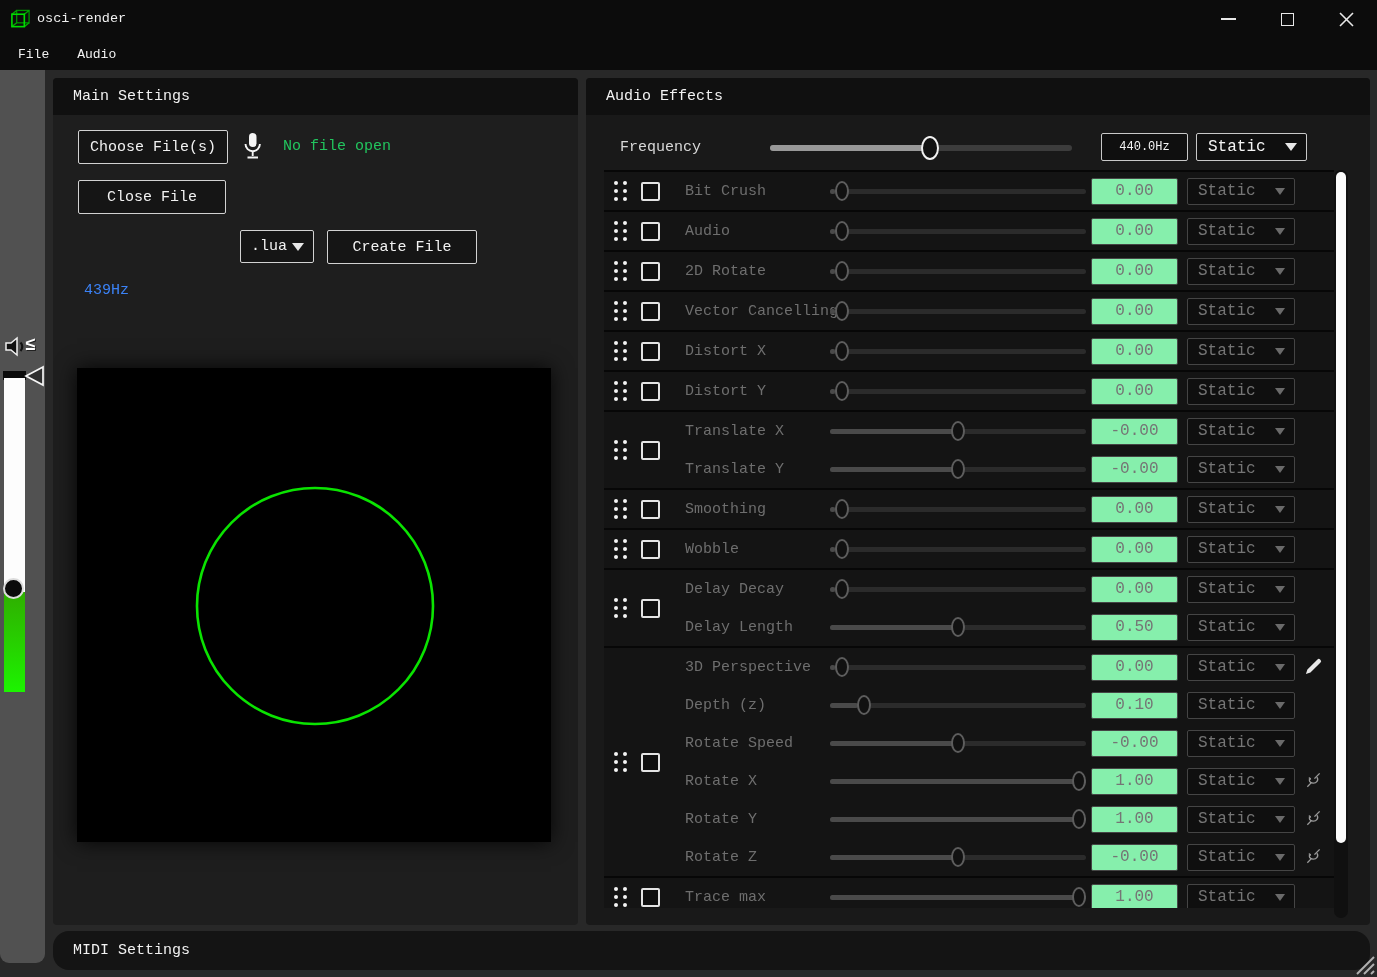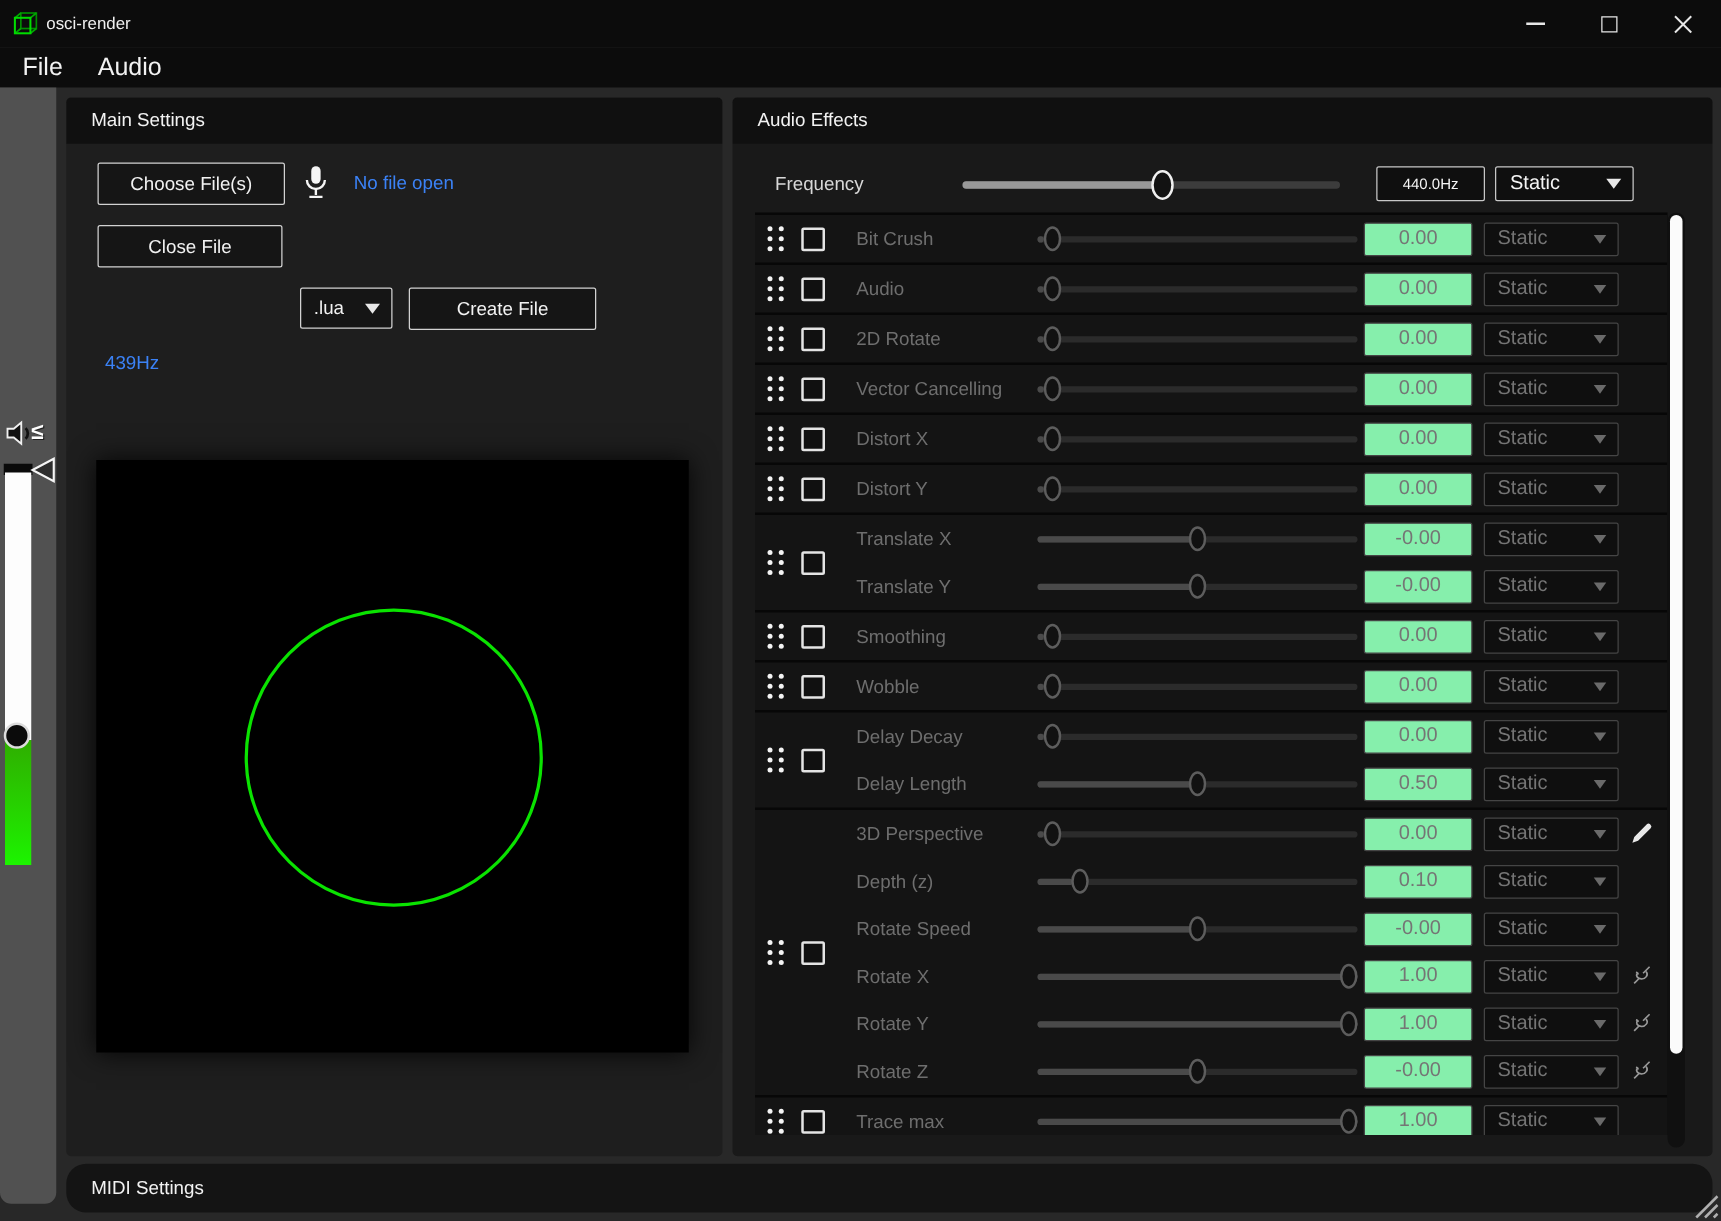--- a/index.html
+++ b/index.html
@@ -1,31 +1,31 @@
 <!DOCTYPE html>
 <html><head>
 <meta charset="utf-8">
 <style>
   * { margin:0; padding:0; box-sizing:border-box; }
   html,body { background:#000; }
   body { font-family:"Liberation Sans","DejaVu Sans",sans-serif; }
-  .window { position:relative; width:1377px; height:977px; background:#282828; overflow:hidden; }
+  .window { position:relative; width:1377px; height:977px; background:#282828; overflow:hidden;font-family:Liberation Mono, monospace; }
 
   
   .titlebar { position:absolute; left:0; top:0; width:1377px; height:38px; background:#0c0c0c; }
   .app-icon { position:absolute; left:10px; top:7px; }
   .app-title { position:absolute; left:37px; top:11px; color:#f0f0f0; font-size:13.5px; }
   .winbtn { position:absolute; top:0; width:46px; height:38px; display:flex; align-items:center; justify-content:center; }
   .btn-min { left:1205px; } .btn-max { left:1264px; } .btn-close { left:1323px; }
   .glyph-min { width:15px; height:2px; background:#e8e8e8; }
   .glyph-max { width:13px; height:13px; border:1.6px solid #e8e8e8; }
 
   
   .menubar { position:absolute; left:0; top:38px; width:1377px; height:32px; background:#0c0c0c; display:flex; align-items:center; }
-  .menu-item { color:#f2f2f2; font-size:20px; padding:4px 14px; }
+  .menu-item { color:#f2f2f2; font-size:13px; padding:4px 14px; }
   .menu-item:first-child { margin-left:4px; }
 
   
   .vol-strip { position:absolute; left:0; top:70px; width:45px; height:893px; background:#515151; border-radius:0 0 9px 9px; }
   .vol-icons { position:absolute; left:4px; top:266px; width:40px; height:24px; }
   .leq { position:absolute; left:25px; top:265px; color:#fff; font-size:18px; font-weight:bold; text-shadow:1px 1px 0 #222; }
   .vol-topmark { position:absolute; left:3px; top:301px; width:23px; height:9px; background:#0a0a0a; }
   .vol-marker { position:absolute; left:24px; top:295px; }
   .vol-track { position:absolute; left:4px; top:308px; width:21px; height:314px; }
   .vol-white { position:absolute; left:0; top:0; width:21px; height:214px; background:#fdfdfd; }
@@ -42,21 +42,21 @@
   .fx-panel   { left:586px; top:78px; width:784px; height:847px; background:#191919; }
   .midi-panel { left:53px; top:931px; width:1317px; height:39px; background:#141414; border-radius:16px; }
 
   
   .btn { position:absolute; background:#151515; border:1px solid #d2d2d2; border-radius:2px;
          color:#f2f2f2; font-size:15px; display:flex; align-items:center; justify-content:center; }
   .choose-btn { left:25px; top:52px; width:150px; height:34px; }
   .close-btn  { left:25px; top:102px; width:148px; height:34px; }
   .create-btn { left:274px; top:152px; width:150px; height:34px; }
   .mic { position:absolute; left:189px; top:53px; }
-  .file-status { position:absolute; left:230px; top:60px; color:#3b82f6; font-size:15px; }
+  .file-status { position:absolute; left:230px; top:60px; color:#22c55e; font-size:15px; }
   .filename-input { position:absolute; left:24px; top:150px; width:150px; height:37px; background:#151515;
                     border:1px solid #e0e0e0; border-radius:2px; color:#fff; font-size:15px; padding:0 10px;
                     font-family:inherit; }
   .ext-select { position:absolute; left:187px; top:152px; width:74px; height:33px; background:#151515;
                 border:1px solid #d2d2d2; border-radius:2px; color:#f2f2f2; font-size:15px;
                 display:flex; align-items:center; padding-left:10px; }
   .caret { width:0; height:0; border-left:6px solid transparent; border-right:6px solid transparent;
            border-top:8px solid #e8e8e8; margin-left:auto; margin-right:9px; }
   .hz-439 { position:absolute; left:31px; top:204px; color:#3b82f6; font-size:15px; }
   .scope { position:absolute; left:24px; top:290px; width:474px; height:474px; background:#000;

